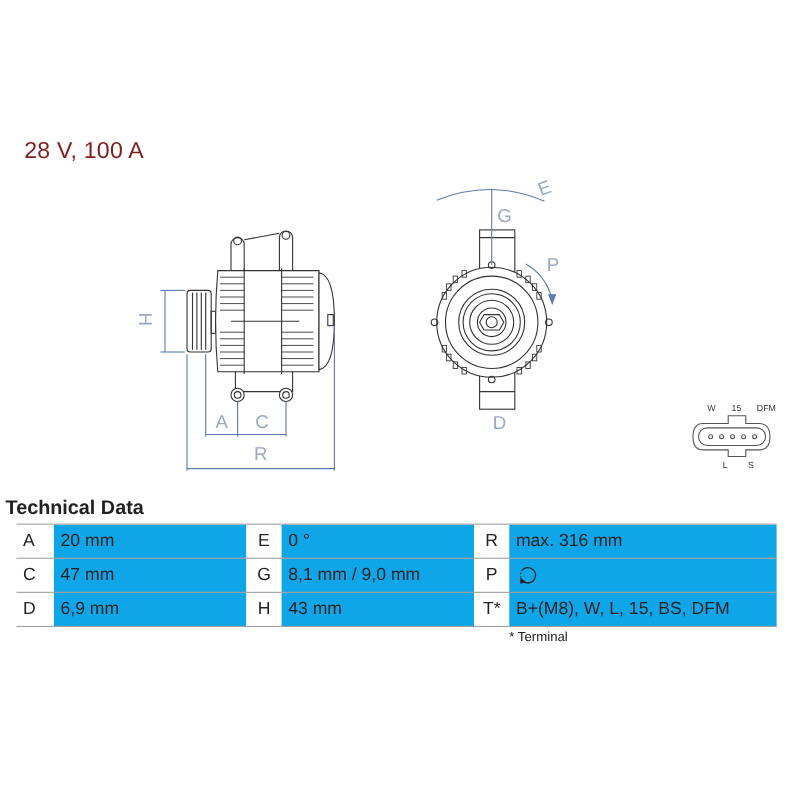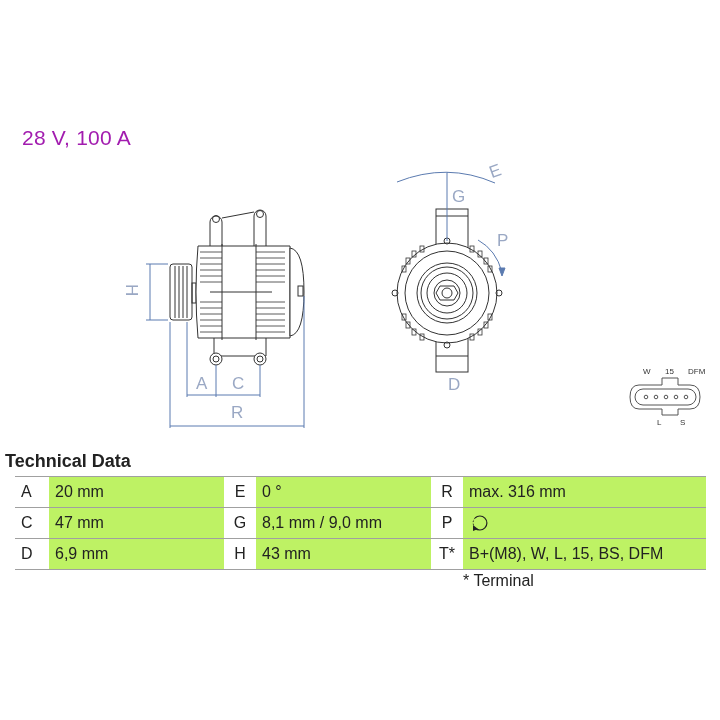--- a/index.html
+++ b/index.html
@@ -1,27 +1,27 @@
 <!DOCTYPE html>
 <html><head>
 <meta charset="utf-8">
 <style>
   html, body { margin:0; padding:0; background:#ffffff; }
   body { width:720px; height:720px; position:relative; overflow:hidden; font-family:"Liberation Sans", "DejaVu Sans", sans-serif; color:#222; }
-  .title { position:absolute; left:22px; top:126px; font-size:21px; color:#a21caf; letter-spacing:0.2px; }
+  .title { position:absolute; left:22px; top:126px; font-size:21px; color:#7f1d1d; letter-spacing:0.2px; }
   .drawing { position:absolute; left:0; top:0; }
   .tech-heading { position:absolute; left:5px; top:451px; font-size:18px; font-weight:bold; color:#222; }
   table.spec { position:absolute; left:15px; top:476px; width:691px; border-collapse:collapse; font-size:16px; color:#222; }
   table.spec td { height:30px; padding:0; border-top:1.5px solid #a0a0a0; border-bottom:1.5px solid #a0a0a0; vertical-align:middle; }
   td.lbl { background:#ffffff; width:28px; padding-left:6px !important; }
   td.lbl2 { background:#ffffff; width:32px; text-align:center; }
-  td.val { background:#bef264; padding-left:6px !important; }
+  td.val { background:#0ea5e9; padding-left:6px !important; }
   td.v1 { width:169px; }
   td.v2 { width:169px; }
-  .footnote { position:absolute; left:463px; top:572px; font-size:16px; color:#222; }
+  .footnote { position:absolute; left:463px; top:572px; font-size:12px; color:#222; }
 </style>
 </head>
 <body>
 
 <div class="title">28 V, 100 A</div>
 
 <svg class="drawing" width="720" height="440" viewBox="0 0 720 440">
   <g stroke="#333" fill="none" stroke-width="1">
 
     <rect x="170" y="264" width="22" height="56" rx="3" fill="#fff"></rect>

